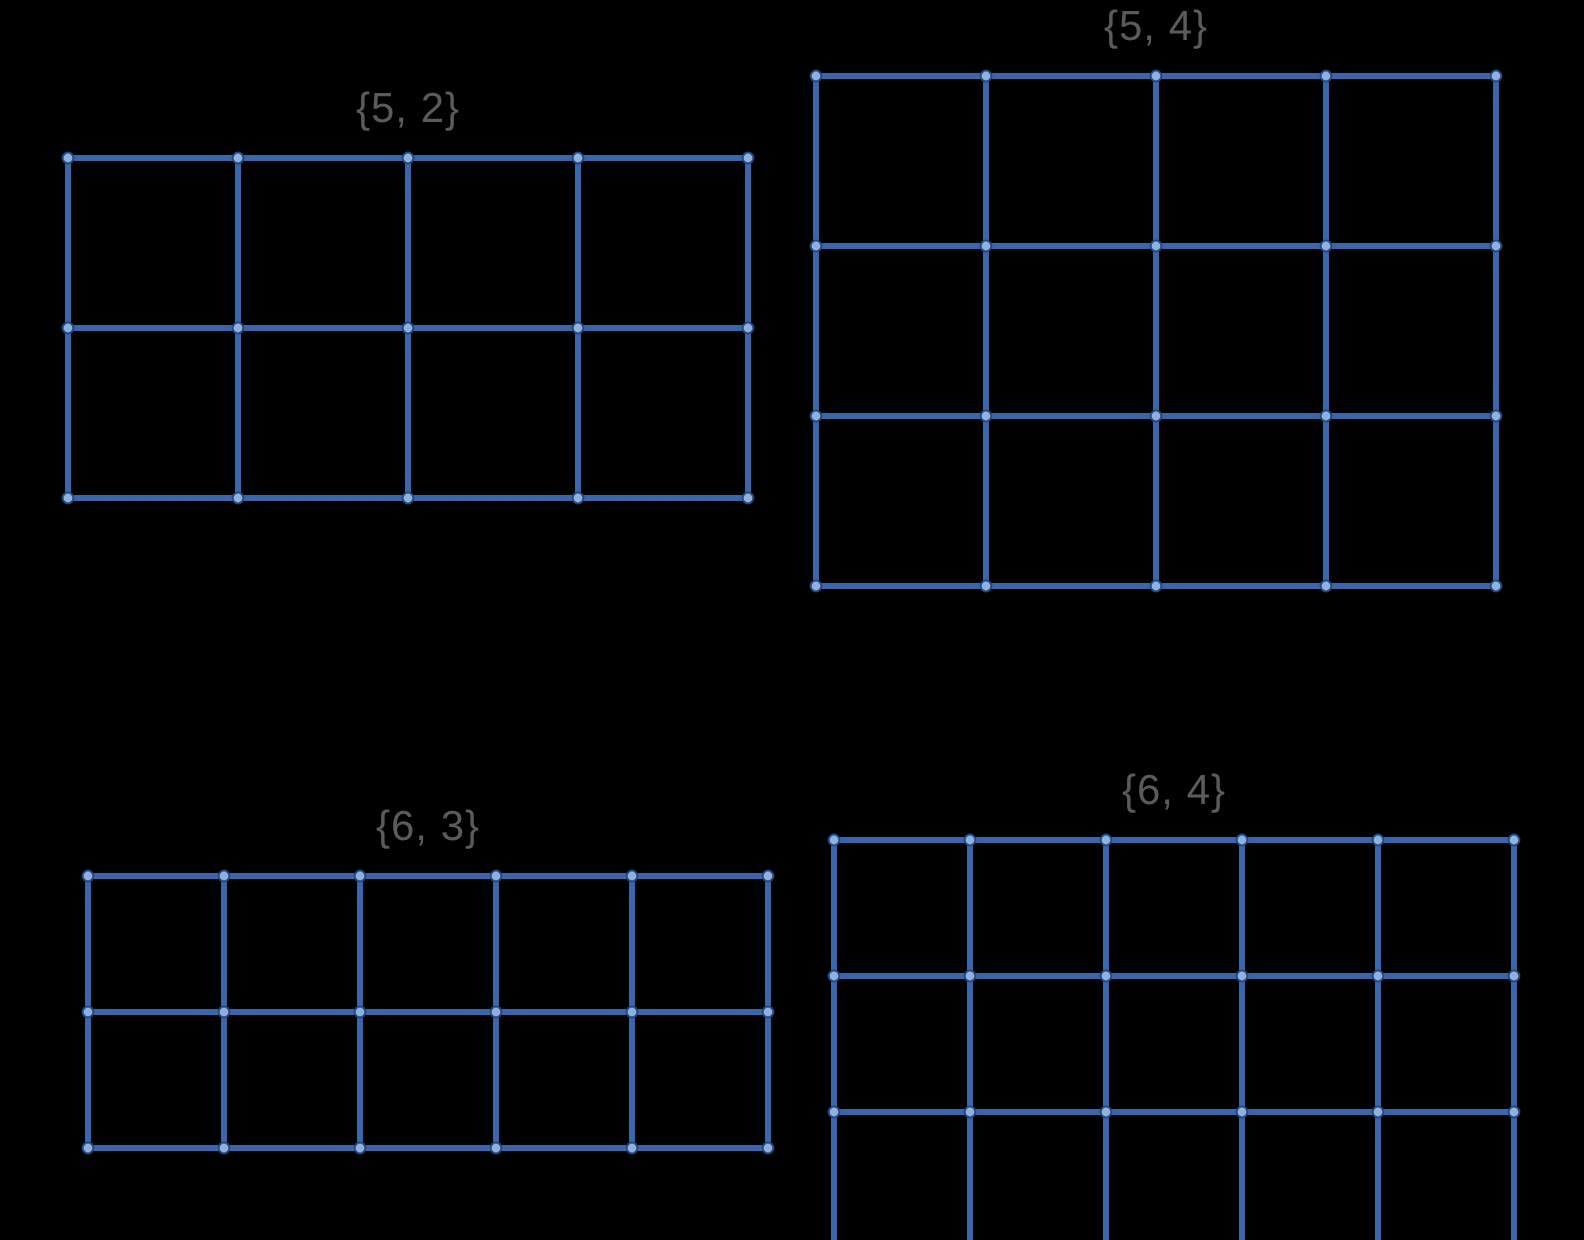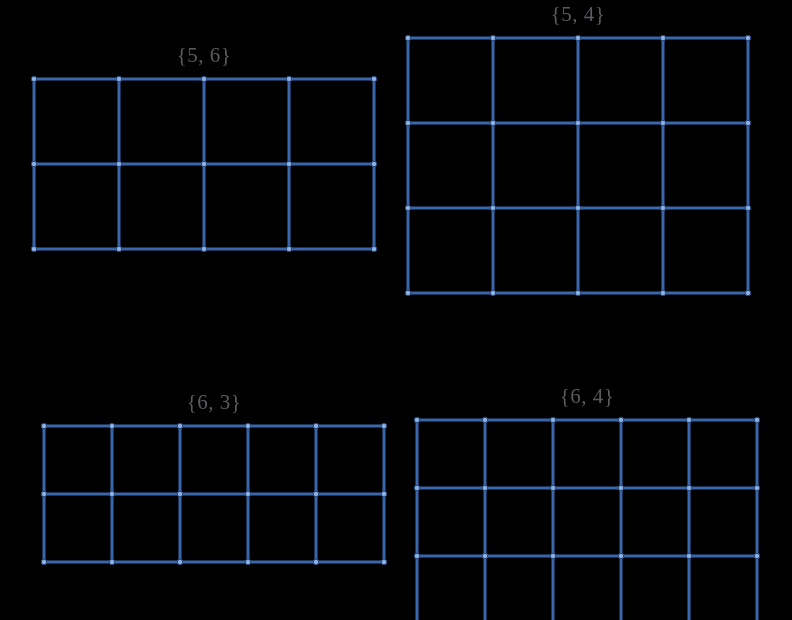--- a/index.html
+++ b/index.html
@@ -15,25 +15,24 @@
   }
   .canvas {
     position: relative;
     width: 792px;
     height: 620px;
     background: var(--bg, #000);
   }
   .panel {
     position: absolute;
     width: 348px;
-    font-family: Liberation Serif, serif;
   }
   #panel-0 { left: 30px;  top: 41px;  }
   #panel-1 { left: 404px; top: 0px;   }
-  #panel-2 { left: 40px;  top: 388px; }
+  #panel-2 { left: 40px;  top: 400px; }
   #panel-3 { left: 413px; top: 382px; }
   .plot-label {
     height: 28px;
     line-height: 28px;
     text-align: center;
     font-size: 21px;
     letter-spacing: 0.5px;
     color: var(--label-color, #5a5b5f);
     margin-bottom: 6px;
     user-select: none;
@@ -52,21 +51,21 @@
     stroke: var(--vertex-stroke, #224a80);
     stroke-width: 1;
   }
 </style>
 </head>
 <body>
 
 <div class="canvas">
 
   <section class="panel" id="panel-0">
-    <div class="plot-label">{5, 6}</div>
+    <div class="plot-label">{5, 2}</div>
     <svg class="grid-svg" xmlns="http://www.w3.org/2000/svg" viewBox="0 0 348 178" width="348" height="178">
         <line x1="4" y1="4" x2="344" y2="4" class="edge"></line>
         <line x1="4" y1="89" x2="344" y2="89" class="edge"></line>
         <line x1="4" y1="174" x2="344" y2="174" class="edge"></line>
         <line x1="4" y1="4" x2="4" y2="174" class="edge"></line>
         <line x1="89" y1="4" x2="89" y2="174" class="edge"></line>
         <line x1="174" y1="4" x2="174" y2="174" class="edge"></line>
         <line x1="259" y1="4" x2="259" y2="174" class="edge"></line>
         <line x1="344" y1="4" x2="344" y2="174" class="edge"></line>
         <circle cx="4" cy="4" r="2.7" class="vertex"></circle>

